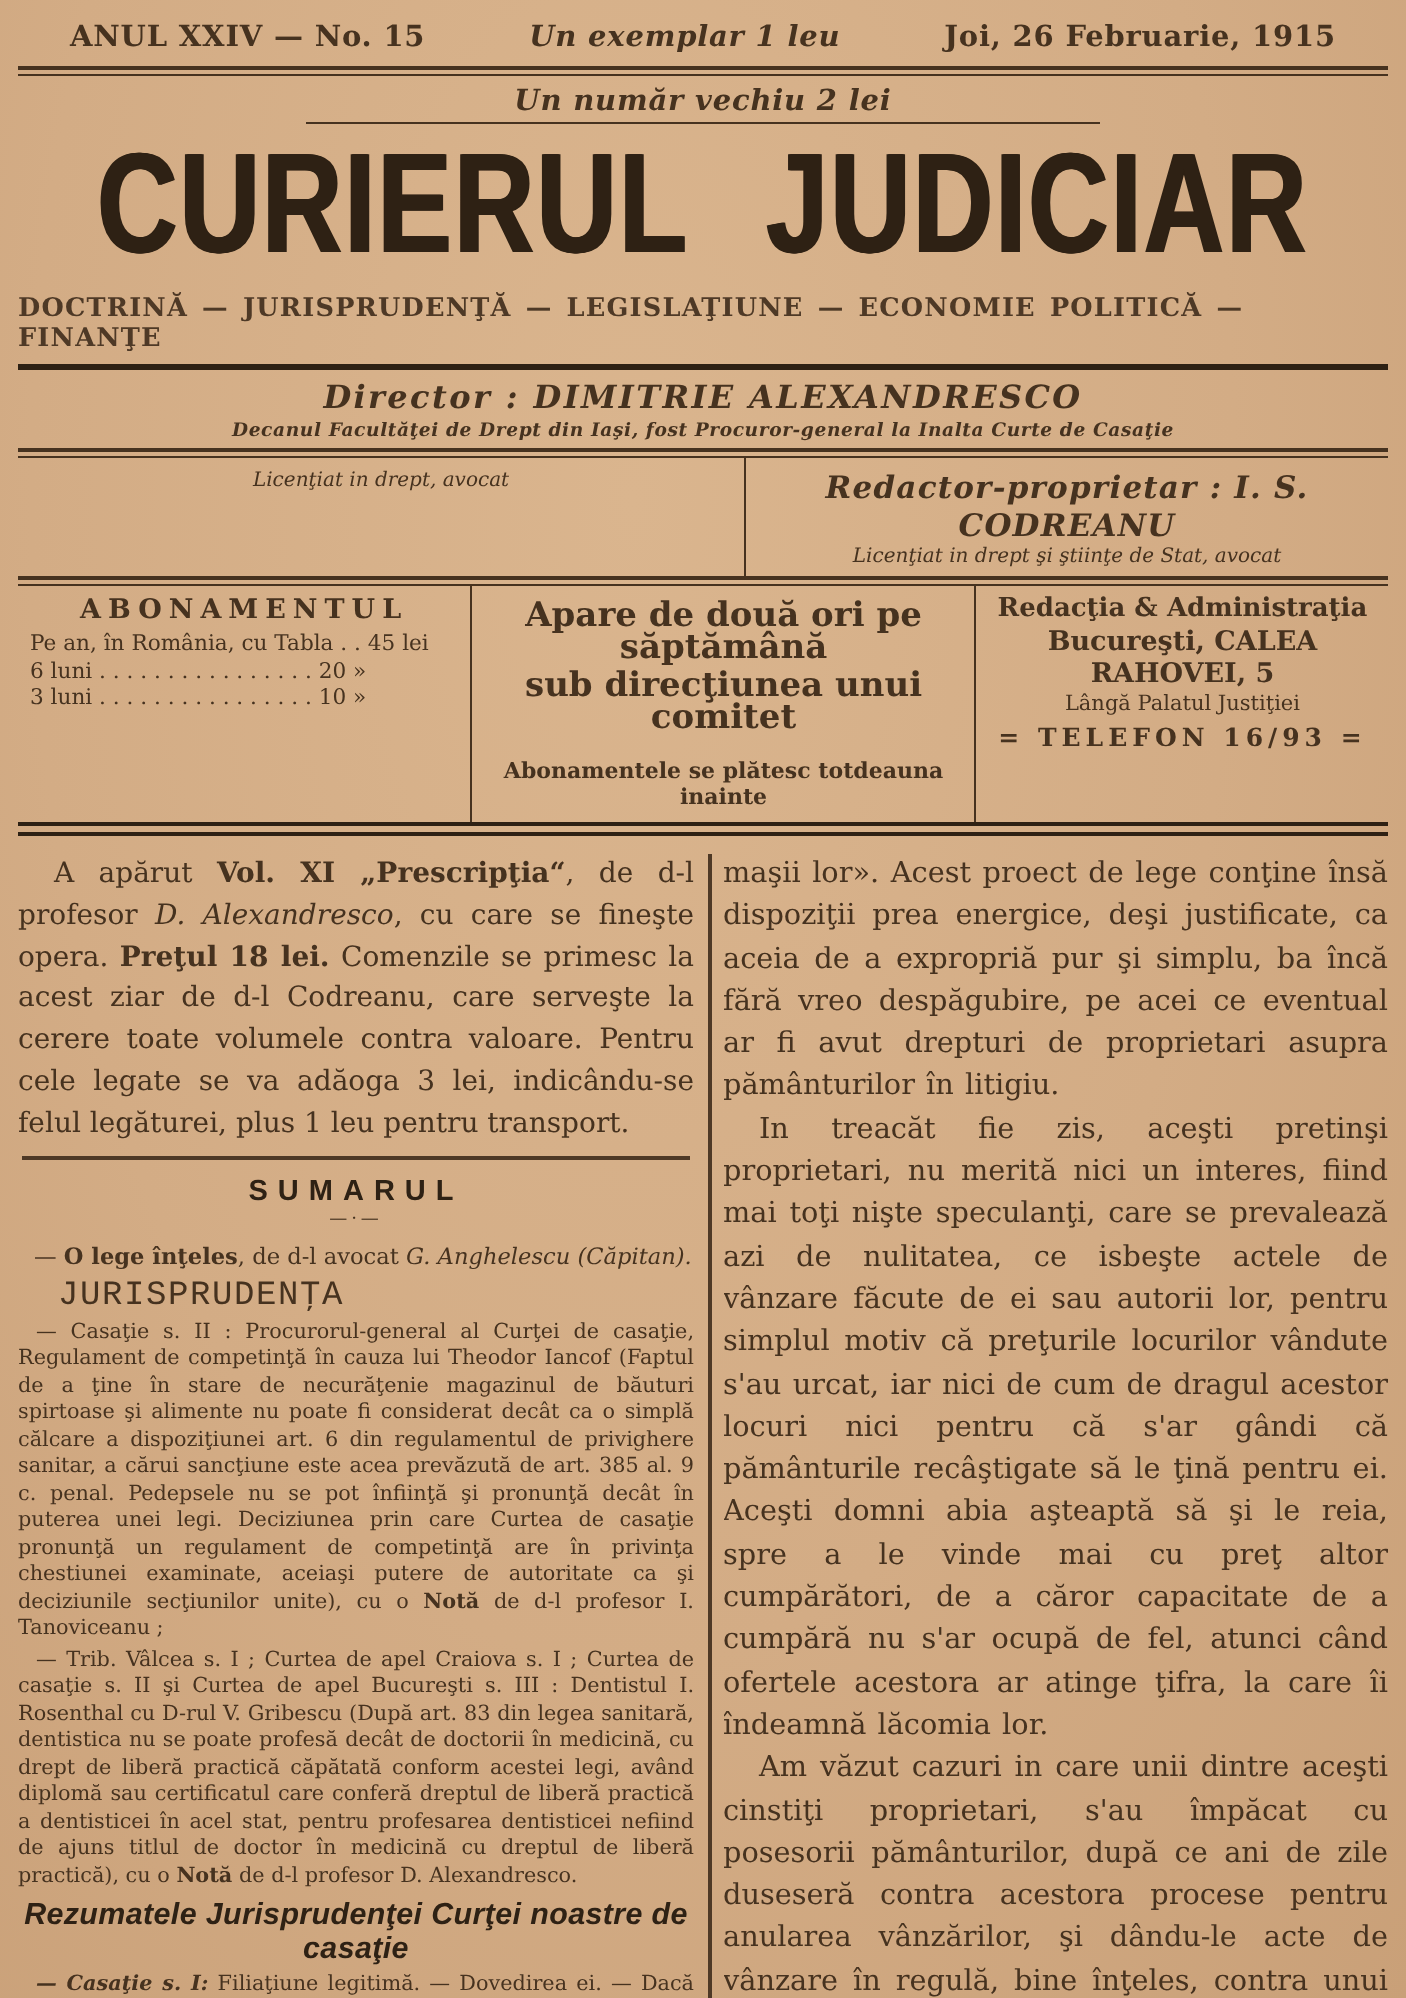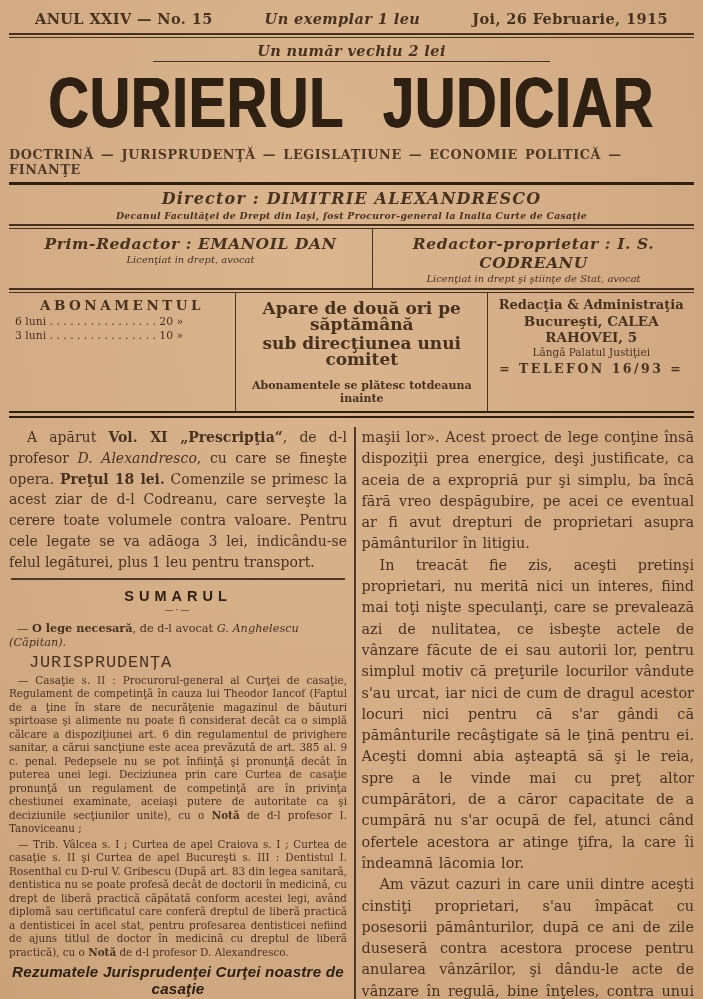--- a/index.html
+++ b/index.html
@@ -110,39 +110,36 @@
     <div class="director-line">
       <span>Director :</span>
       <span>DIMITRIE ALEXANDRESCO</span>
     </div>
     <div class="director-sub">Decanul Facultăţei de Drept din Iaşi, fost Procuror-general la Inalta Curte de Casaţie</div>
   </div>
   <div class="rule-2"></div>
 
   <div class="editors">
     <div class="ed-cell">
-      <div class="ed-line">
-        <span>Prim-Redactor :</span>
-        <span>EMANOIL DAN</span>
-      </div>
       <div class="ed-sub">Licenţiat in drept, avocat</div>
     </div>
     <div class="ed-cell second">
       <div class="ed-line">
         <span>Redactor-proprietar :</span>
         <span>I. S. CODREANU</span>
       </div>
       <div class="ed-sub">Licenţiat in drept şi ştiinţe de Stat, avocat</div>
     </div>
   </div>
   <div class="rule-2"></div>
 
   <div class="infobar">
     <div class="info-col abonament">
       <div class="info-title">ABONAMENTUL</div>
+      <div class="abo-line">Pe an, în România, cu Tabla . . 45 lei</div>
       <div class="abo-line">6 luni . . . . . . . . . . . . . . . . 20 »</div>
       <div class="abo-line">3 luni . . . . . . . . . . . . . . . . 10 »</div>
     </div>
     <div class="info-col mid">
       <div class="mid-main">Apare de două ori pe săptămână</div>
       <div class="mid-main">sub direcţiunea unui comitet</div>
       <div class="mid-note">Abonamentele se plătesc totdeauna inainte</div>
     </div>
     <div class="info-col addr">
       <div class="addr-1">Redacţia &amp; Administraţia</div>
@@ -158,21 +155,21 @@
     <section class="col-left">
       <p class="notice">
         <span>A apărut </span><span class="bi">Vol. XI „Prescripţia“</span><span>, de d-l profesor </span><span class="it">D. Alexandresco</span><span>, cu care se fineşte opera. </span><span class="bi">Preţul 18 lei.</span><span> Comenzile se primesc la acest ziar de d-l Codreanu, care serveşte la cerere toate volumele contra valoare. Pentru cele legate se va adăoga 3 lei, indicându-se felul legăturei, plus 1 leu pentru transport.</span>
       </p>
       <div class="rule-mid"></div>
 
       <h2 class="sumar-title">SUMARUL</h2>
       <div class="orn">—·—</div>
 
       <p class="sumar-lead">
-        <span>— </span><span class="lead-b">O lege necesară</span><span>, de d-l avocat </span><span class="lead-i">G. Anghelescu (Căpitan).</span>
+        <span>— </span><span class="lead-b">O lege înţeles</span><span>, de d-l avocat </span><span class="lead-i">G. Anghelescu (Căpitan).</span>
       </p>
       <p class="juris">JURISPRUDENŢA</p>
 
       <p class="case">
         <span>— Casaţie s. II : </span><span class="ci">Procurorul-general al Curţei de casaţie, Regulament de competinţă în cauza lui Theodor Iancof</span><span> (Faptul de a ţine în stare de necurăţenie magazinul de băuturi spirtoase şi alimente nu poate fi considerat decât ca o simplă călcare a dispoziţiunei art. 6 din regulamentul de privighere sanitar, a cărui sancţiune este acea prevăzută de art. 385 al. 9 c. penal. Pedepsele nu se pot înfiinţă şi pronunţă decât în puterea unei legi. Deciziunea prin care Curtea de casaţie pronunţă un regulament de competinţă are în privinţa chestiunei examinate, aceiaşi putere de autoritate ca şi deciziunile secţiunilor unite), cu o </span><span class="cb">Notă</span><span> de d-l profesor </span><span class="ci">I. Tanoviceanu ;</span>
       </p>
       <p class="case">
         <span>— Trib. Vâlcea s. I ; Curtea de apel Craiova s. I ; Curtea de casaţie s. II şi Curtea de apel Bucureşti s. III : </span><span class="ci">Dentistul I. Rosenthal cu D-rul V. Gribescu</span><span> (După art. 83 din legea sanitară, dentistica nu se poate profesă decât de doctorii în medicină, cu drept de liberă practică căpătată conform acestei legi, având diplomă sau certificatul care conferă dreptul de liberă practică a dentisticei în acel stat, pentru profesarea dentisticei nefiind de ajuns titlul de doctor în medicină cu dreptul de liberă practică), cu o </span><span class="cb">Notă</span><span> de d-l profesor </span><span class="ci">D. Alexandresco.</span>
       </p>
 

